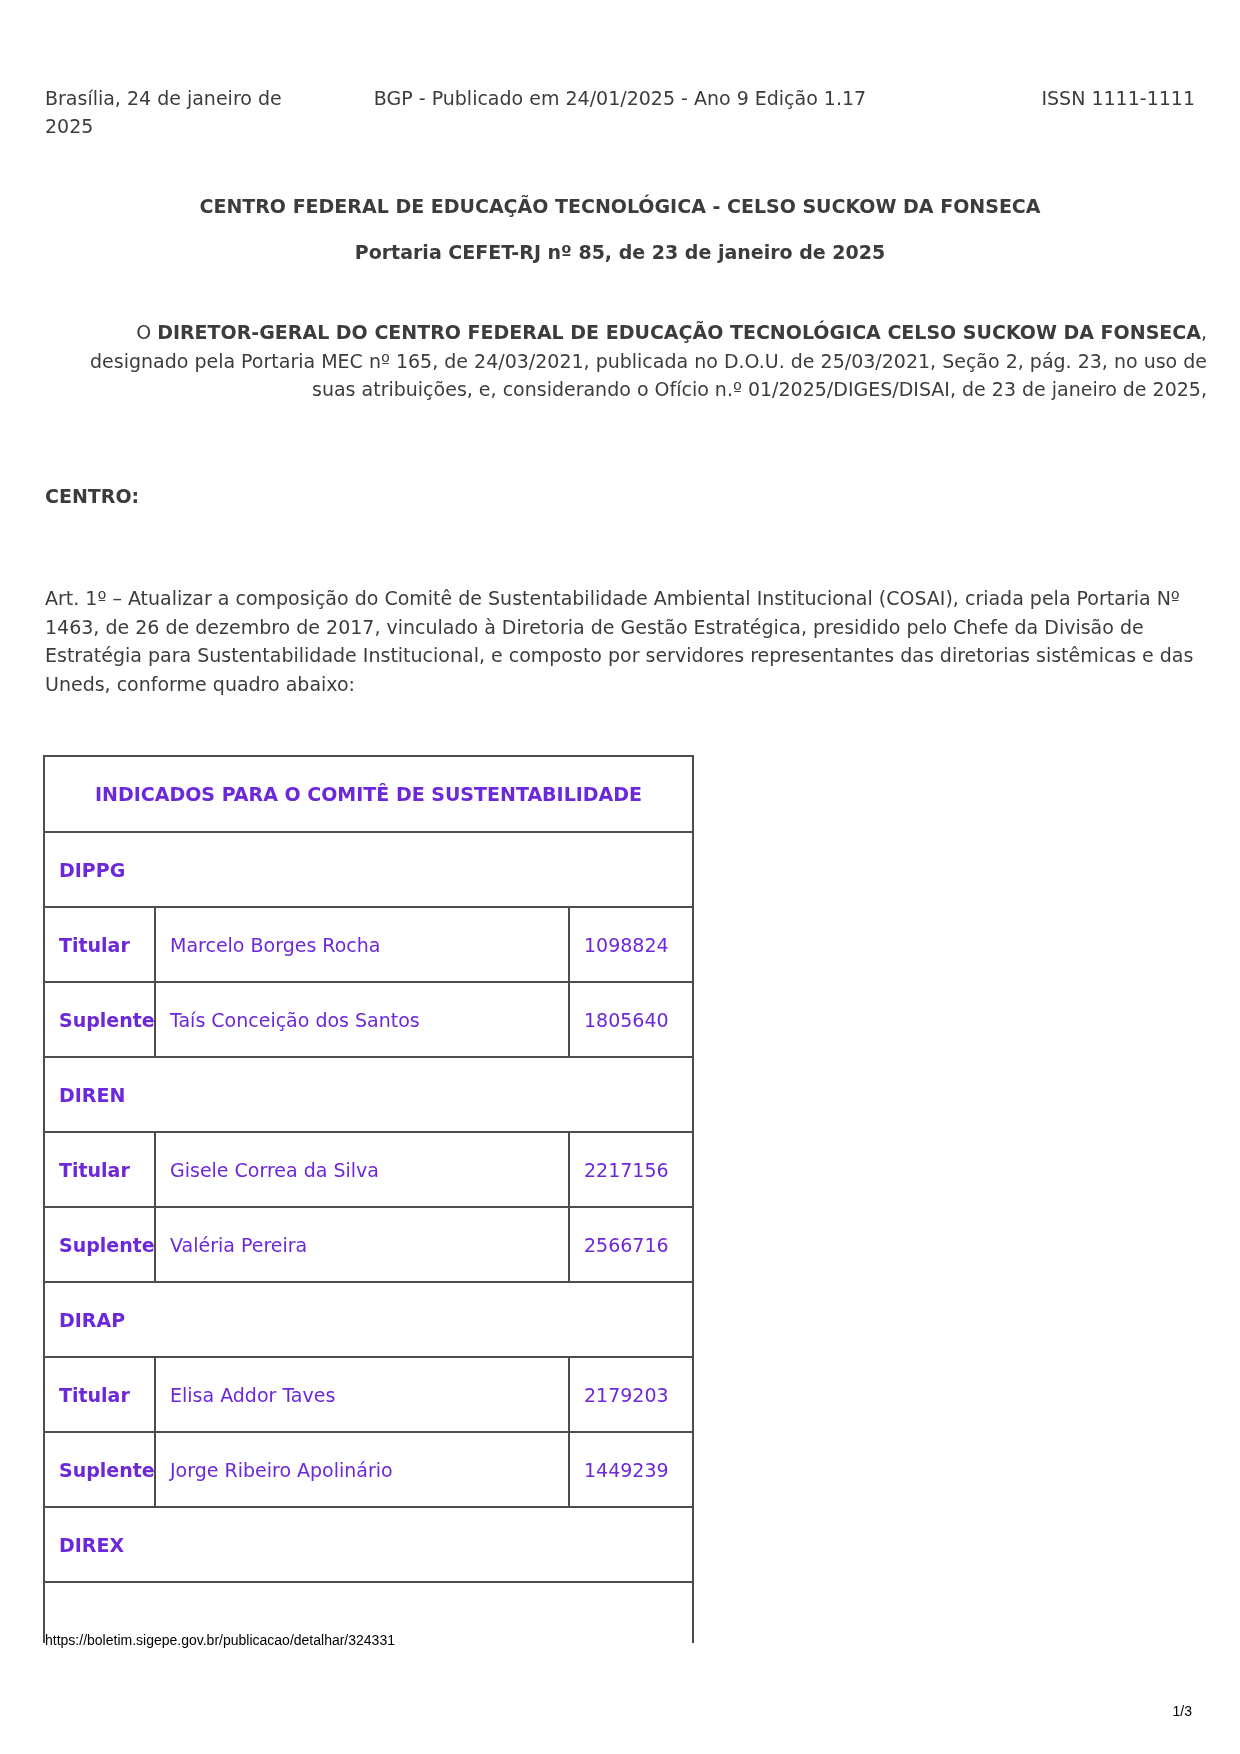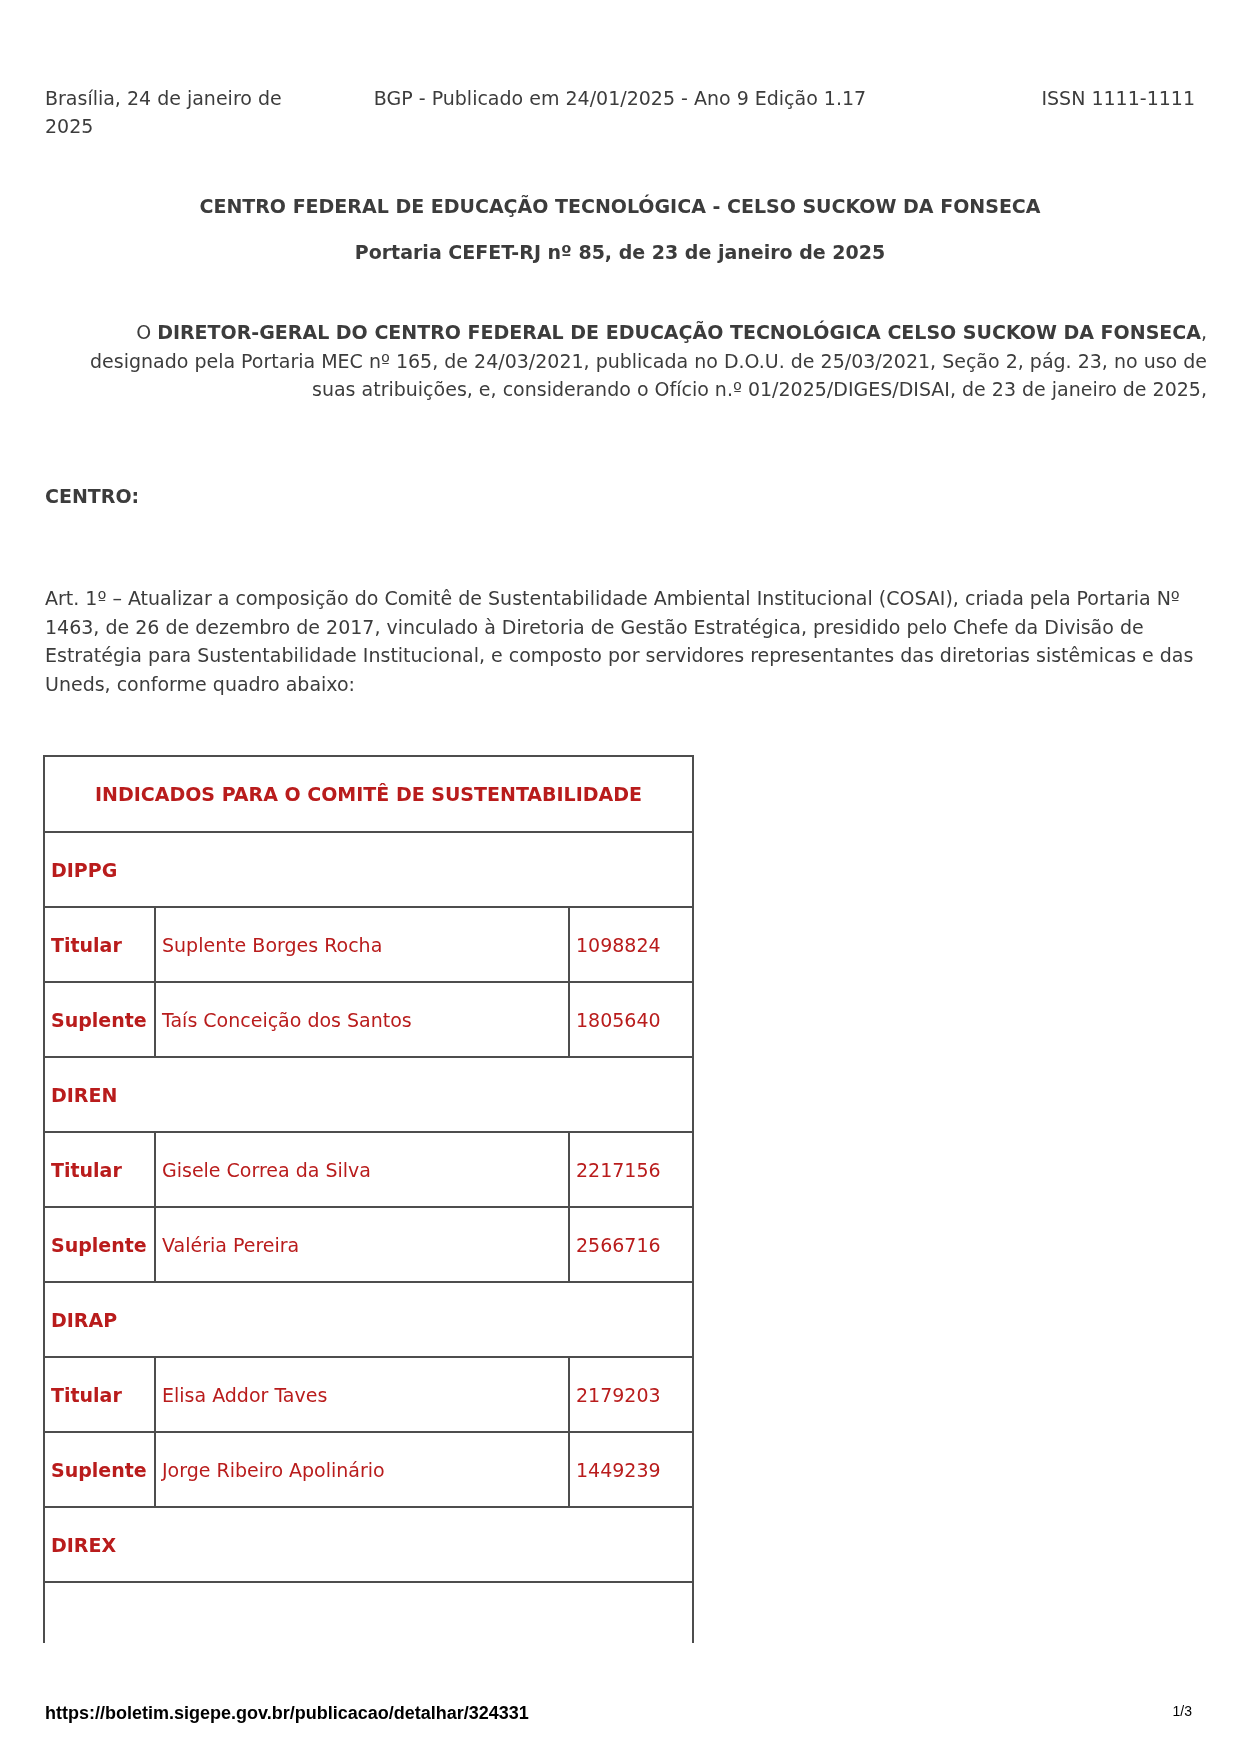--- a/index.html
+++ b/index.html
@@ -19,30 +19,30 @@
   
   .para{position:absolute;left:45px;width:1162px;line-height:28.5px;text-align:left;}
   #opening-para{top:299px;text-align:right;}
   #resolve-line{top:463px;font-weight:bold;}
   #art1-para{top:565px;}
   
   #table-clip{position:absolute;top:755px;left:43px;width:660px;height:937px;overflow:hidden;}
   table.quadro{border-collapse:collapse;table-layout:fixed;width:649px;}
   table.quadro td{
     border:2px solid #4d4d4d;vertical-align:middle;
-    padding:0 6px;font-size:19px;color:#b91c1c;overflow:hidden;white-space:nowrap;
+    padding:0 14px;font-size:19px;color:#6d28d9;overflow:hidden;white-space:nowrap;
   }
   td.t-title{font-weight:bold;text-align:center;height:74px;}
   tr.hdr-row td{font-weight:bold;height:69px;}
   td.sec{font-weight:bold;height:73px;}
   td.role{font-weight:bold;}
   tr.data-row td{height:73px;}
   tr.cut-row td{height:60px;border-bottom:none;}
   
-  #footer-url{position:absolute;left:45px;top:1703px;font-family:"Liberation Sans",sans-serif;font-size:18px;color:#000;font-weight:bold;}
+  #footer-url{position:absolute;left:45px;top:1632px;font-family:"Liberation Sans",sans-serif;font-size:14px;color:#000;}
   #footer-page{position:absolute;right:48px;top:1703px;font-family:"Liberation Sans",sans-serif;font-size:14px;color:#000000;}
 </style>
 </head>
 <body>
 
 <div id="page-header">
   <div class="hdr-left">Brasília, 24 de janeiro de 2025</div>
   <div class="hdr-center">BGP - Publicado em 24/01/2025 - Ano 9 Edição 1.17</div>
   <div class="hdr-right">ISSN 1111-1111</div>
 </div>
@@ -66,21 +66,21 @@
   <tbody>
         <tr>
     <td class="t-title" colspan="3">INDICADOS PARA O COMITÊ DE SUSTENTABILIDADE</td>
   </tr>
 
   <tr>
     <td class="sec" colspan="3">DIPPG</td>
   </tr>
   <tr class="data-row">
     <td class="role">Titular</td>
-    <td>Suplente Borges Rocha</td>
+    <td>Marcelo Borges Rocha</td>
     <td>1098824</td>
   </tr>
   <tr class="data-row">
     <td class="role">Suplente</td>
     <td>Taís Conceição dos Santos</td>
     <td>1805640</td>
   </tr>
 
   <tr>
     <td class="sec" colspan="3">DIREN</td>

